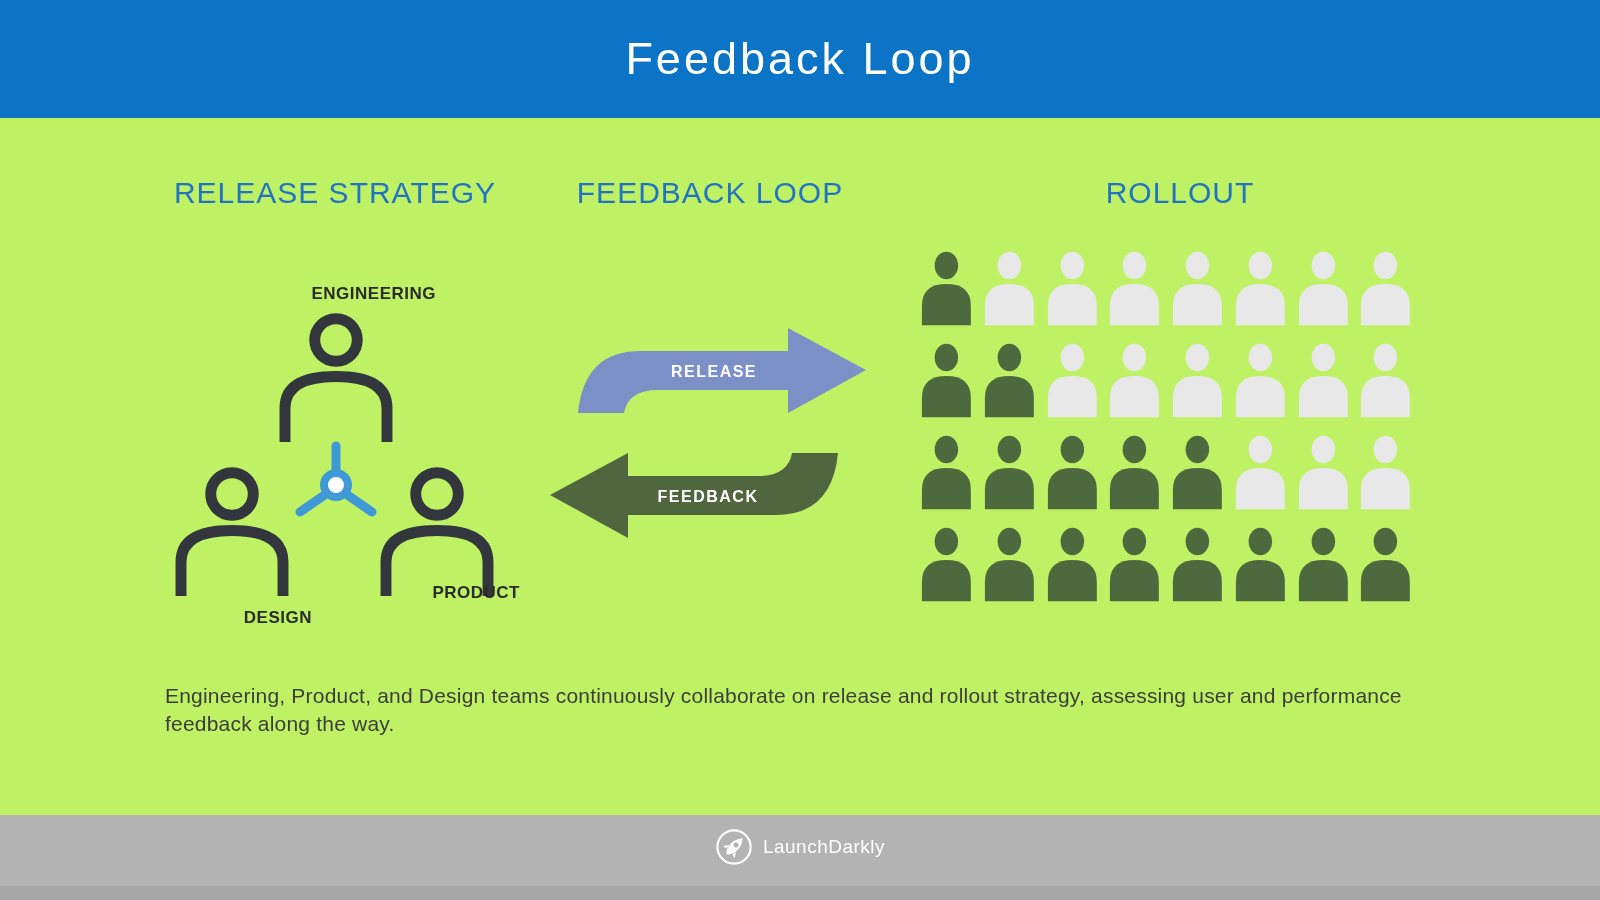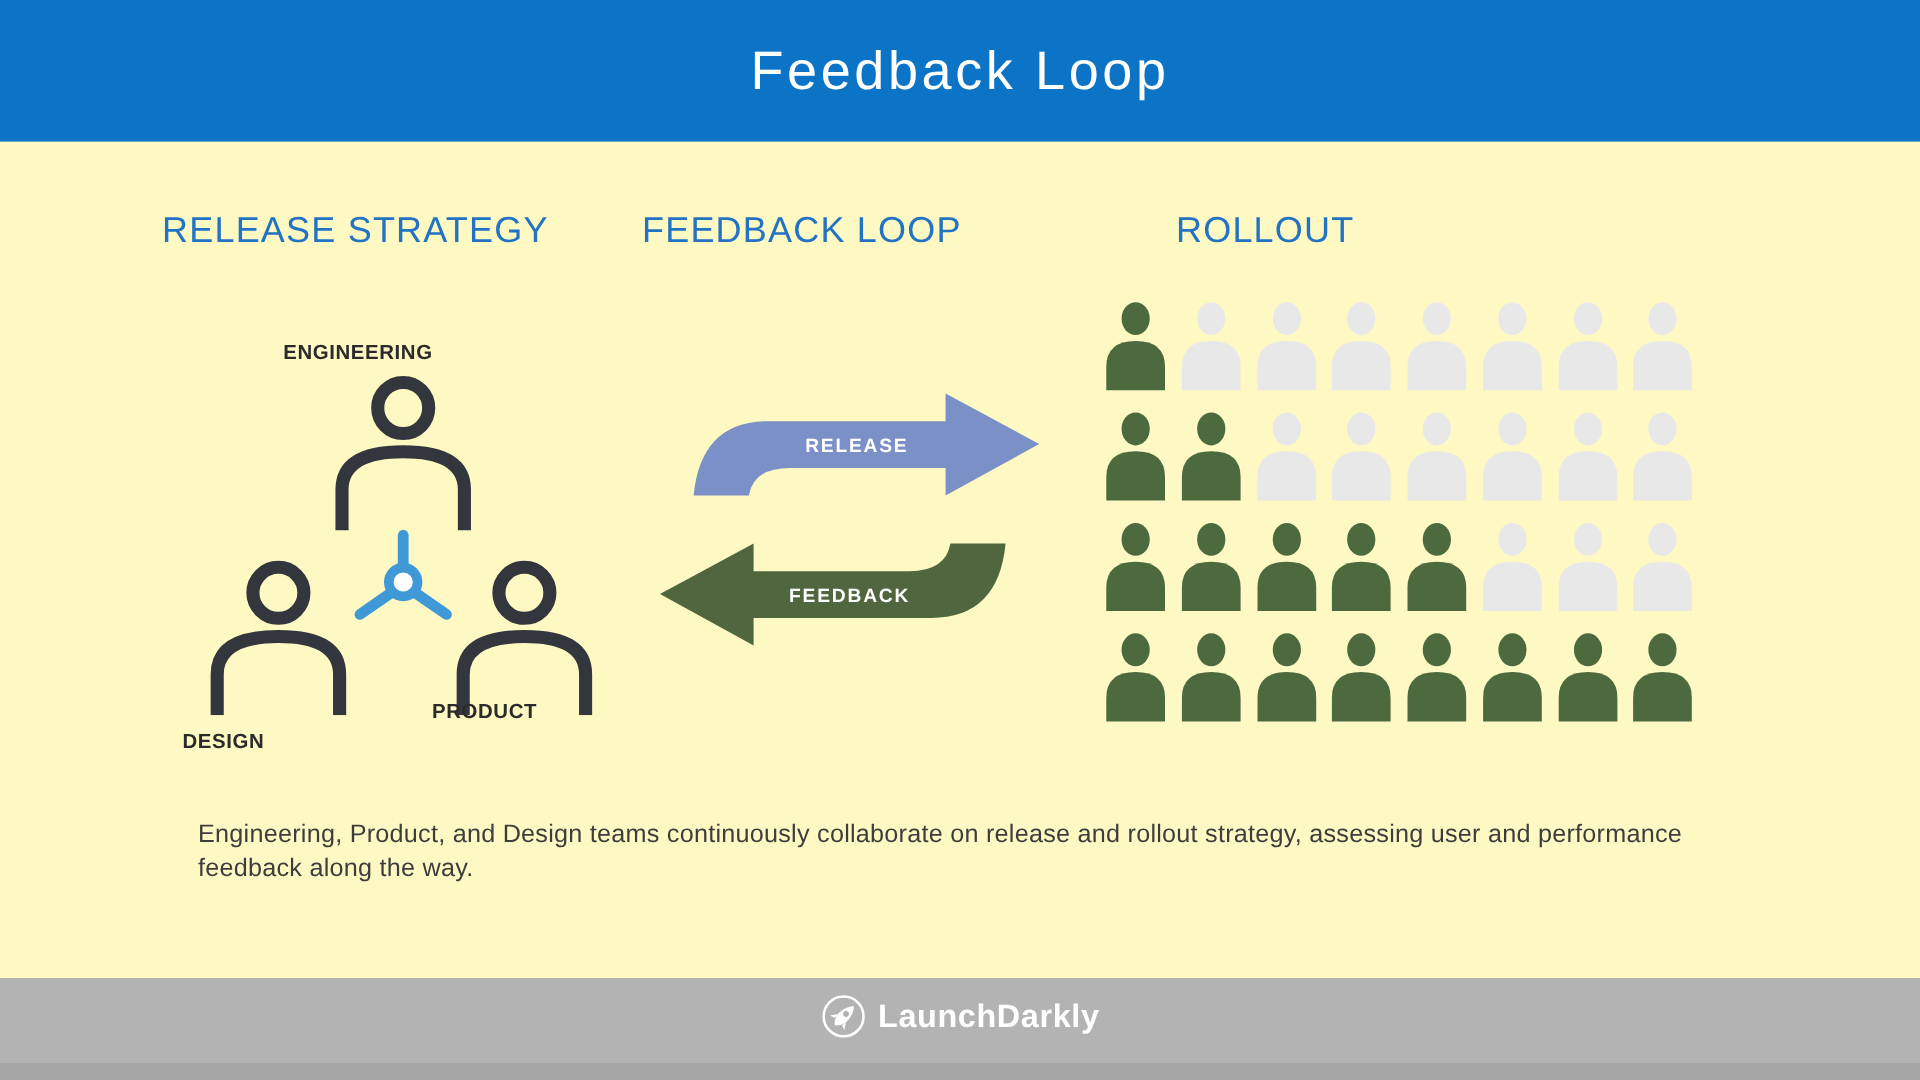--- a/index.html
+++ b/index.html
@@ -1,34 +1,34 @@
 <!DOCTYPE html>
 <html><head>
 <meta charset="utf-8">
 <style>
   * { margin:0; padding:0; box-sizing:border-box; }
   html,body { width:1600px; height:900px; }
   body { font-family:"Liberation Sans", sans-serif; background:#fff; }
-  .slide { position:relative; width:1600px; height:900px; background:#fef9c3; overflow:hidden; }
+  .slide { position:relative; width:1600px; height:900px; background:#bef264; overflow:hidden; }
 
   
   .header { position:absolute; top:0; left:0; width:100%; height:118px; background:#0b74c6;
             display:flex; align-items:center; justify-content:center; }
   .header-title { color:#ffffff; font-size:45px; font-weight:400; letter-spacing:3px; }
 
   
   .col-head { position:absolute; top:176px; font-size:30px; font-weight:400; color:#2273c4;
-              letter-spacing:1px; text-align:left; }
+              letter-spacing:1px; text-align:center; }
   .col-head.release { left:135px; width:400px; }
   .col-head.loop    { left:535px; width:350px; }
   .col-head.rollout { left:980px; width:400px; }
 
   
   .team-label { position:absolute; font-size:17px; font-weight:700; color:#2b2b2b;
-                letter-spacing:0.5px; text-align:left; }
+                letter-spacing:0.5px; text-align:right; }
   .label-engineering { left:236px; top:284px; width:200px; }
   .label-design  { left:152px; top:583px; width:160px;margin-top:25px; }
   .label-product { left:360px; top:583px; width:160px; }
 
   .person-outline { position:absolute; width:128px; height:136px; }
   .person-top   { left:272px; top:306px; }
   .person-left  { left:168px; top:460px; }
   .person-right { left:373px; top:460px; }
   .hub { position:absolute; left:284px; top:438px; width:104px; height:100px; }
 
@@ -48,21 +48,21 @@
   
   .caption { position:absolute; left:165px; top:682px; width:1275px; font-size:21px;
              color:#3d3d3d; line-height:1.32; letter-spacing:0.2px; }
 
   
   .footer { position:absolute; left:0; top:815px; width:100%; height:85px; background:#b3b3b3;
             display:flex; justify-content:center; align-items:flex-start; }
   .footer-strip { position:absolute; left:0; bottom:0; width:100%; height:14px; background:#a6a6a6; }
   .logo-row { display:flex; align-items:center; gap:10px; margin-top:13px; }
   .logo-icon { width:38px; height:38px; }
-  .logo-text { color:#ffffff; font-size:27px; font-weight:700; letter-spacing:0.5px; }
+  .logo-text { color:#ffffff; font-size:19px; font-weight:400; letter-spacing:0.5px; }
 </style>
 </head>
 <body>
 
 <div class="slide">
 
   <div class="header">
     <div class="header-title">Feedback Loop</div>
   </div>
 

